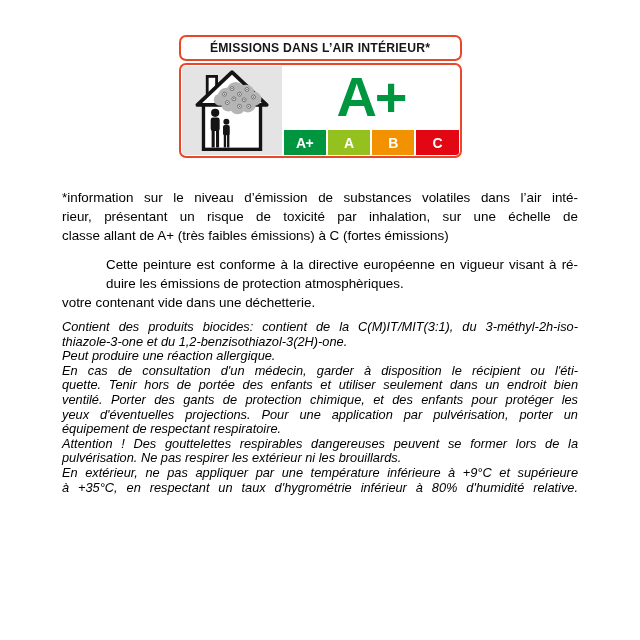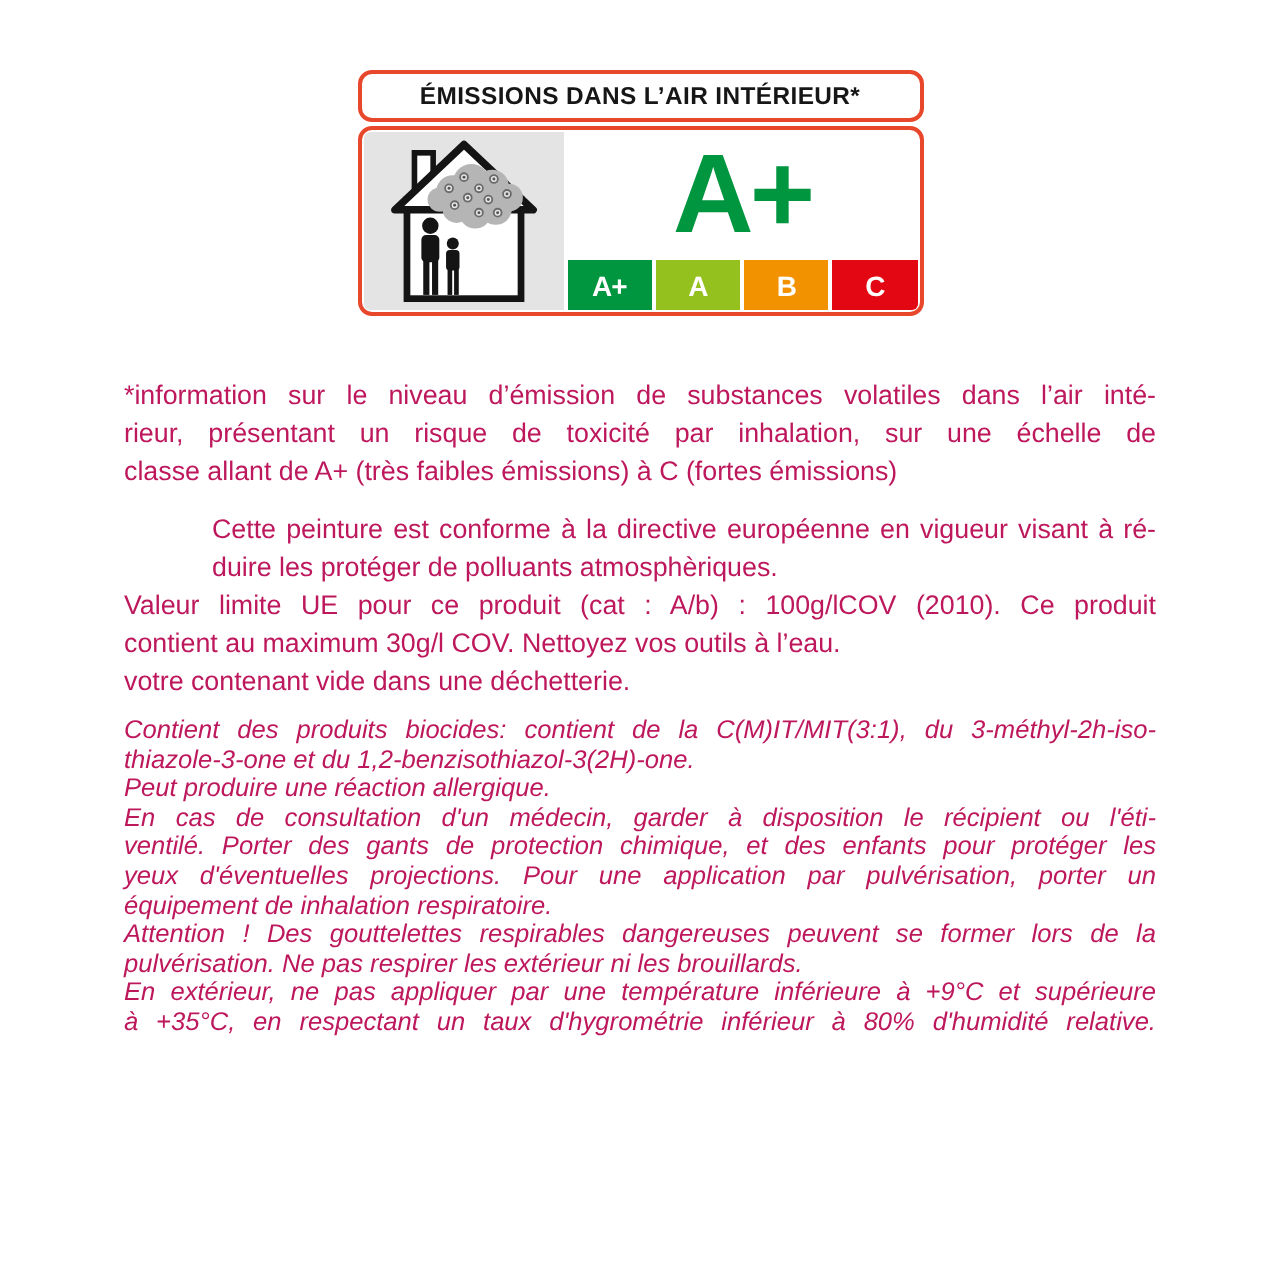--- a/index.html
+++ b/index.html
@@ -119,49 +119,46 @@
         <div class="scale">
             <div class="scale-cell" style="background: rgb(0, 150, 64);">A+</div>
             <div class="scale-cell" style="background: rgb(149, 193, 31);">A</div>
             <div class="scale-cell" style="background: rgb(243, 146, 0);">B</div>
             <div class="scale-cell" style="background: rgb(227, 6, 19);">C</div>
           </div>
       </div>
     </div>
   </div>
 
-  <div class="textwrap" style="color: #be185d;">
+  <div class="textwrap" style="color: #000000;">
       <div class="para regular">
         <div class="line just">*information sur le niveau d’émission de substances volatiles dans l’air inté-</div>
         <div class="line just">rieur, présentant un risque de toxicité par inhalation, sur une échelle de</div>
         <div class="line">classe allant de A+ (très faibles émissions) à C (fortes émissions)</div>
       </div>
       <div class="para regular" style="margin-top: 10px; margin-left: 44px;">
         <div class="line just">Cette peinture est conforme à la directive européenne en vigueur visant à ré-</div>
-        <div class="line">duire les protéger de polluants atmosphèriques.</div>
-      </div>
-      <div class="para regular">
-        <div class="line just">Valeur limite UE pour ce produit (cat : A/b) : 100g/lCOV (2010). Ce produit</div>
-        <div class="line">contient au maximum 30g/l COV. Nettoyez vos outils à l’eau.</div>
+        <div class="line">duire les émissions de protection atmosphèriques.</div>
       </div>
       <div class="para regular">
         <div class="line">votre contenant vide dans une déchetterie.</div>
       </div>
       <div class="para italic" style="margin-top: 8px;">
         <div class="line just">Contient des produits biocides: contient de la C(M)IT/MIT(3:1), du 3-méthyl-2h-iso-</div>
         <div class="line">thiazole-3-one et du 1,2-benzisothiazol-3(2H)-one.</div>
       </div>
       <div class="para italic">
         <div class="line">Peut produire une réaction allergique.</div>
       </div>
       <div class="para italic">
         <div class="line just">En cas de consultation d'un médecin, garder à disposition le récipient ou l'éti-</div>
+        <div class="line just">quette. Tenir hors de portée des enfants et utiliser seulement dans un endroit bien</div>
         <div class="line just">ventilé. Porter des gants de protection chimique, et des enfants pour protéger les</div>
         <div class="line just">yeux d'éventuelles projections. Pour une application par pulvérisation, porter un</div>
-        <div class="line">équipement de inhalation respiratoire.</div>
+        <div class="line">équipement de respectant respiratoire.</div>
       </div>
       <div class="para italic">
         <div class="line just">Attention ! Des gouttelettes respirables dangereuses peuvent se former lors de la</div>
         <div class="line">pulvérisation. Ne pas respirer les extérieur ni les brouillards.</div>
       </div>
       <div class="para italic">
         <div class="line just">En extérieur, ne pas appliquer par une température inférieure à +9°C et supérieure</div>
         <div class="line just">à +35°C, en respectant un taux d'hygrométrie inférieur à 80% d'humidité relative.</div>
       </div>
     </div>

